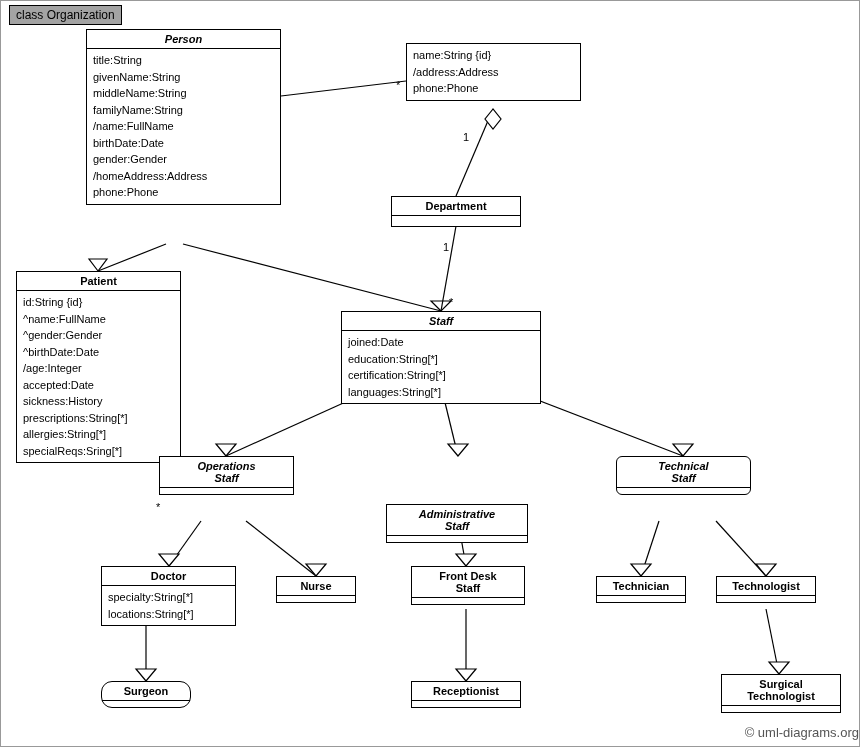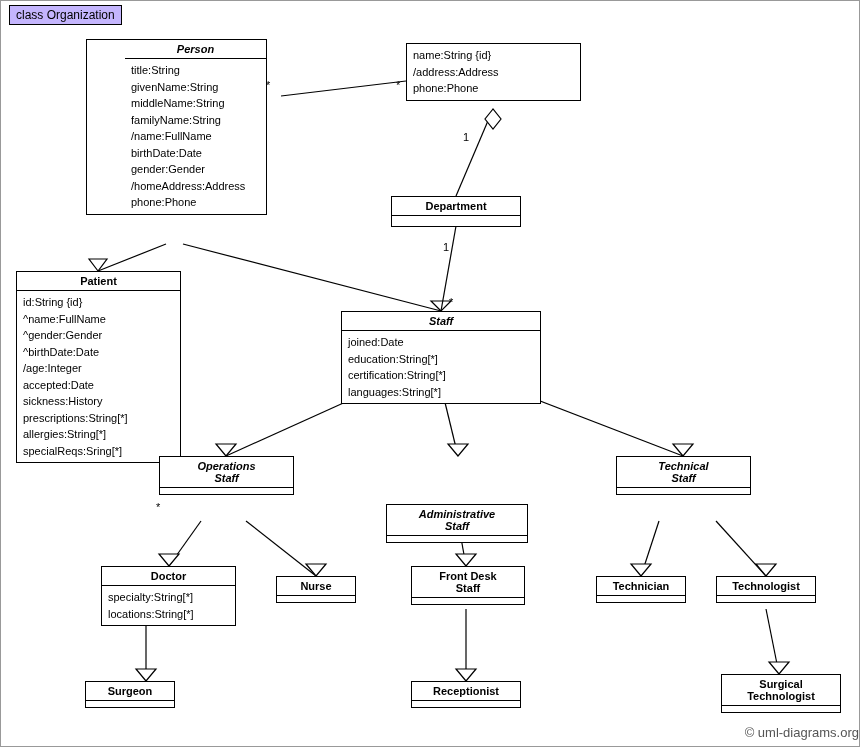--- a/index.html
+++ b/index.html
@@ -19,21 +19,21 @@
       background: #fff;
       border: 1px solid #999;
     }
     .diagram-label {
       position: absolute;
       top: 4px;
       left: 8px;
       border: 1px solid #000;
       padding: 2px 6px;
       font-size: 12px;
-      background: #c4b5fd;
+      background: #a3a3a3;
     }
     .uml-class {
       position: absolute;
       border: 1px solid #000;
       background: #fff;
       text-align: left;
     }
     .uml-class-header {
       border-bottom: 1px solid #000;
       padding: 3px 6px;
@@ -135,21 +135,21 @@
   </svg>
 
   <div class="multiplicity" style="left:265px; top:78px;">*</div>
   <div class="multiplicity" style="left:395px; top:78px;">*</div>
   <div class="multiplicity" style="left:462px; top:130px;">1</div>
   <div class="multiplicity" style="left:442px; top:240px;">1</div>
   <div class="multiplicity" style="left:448px; top:295px;">*</div>
   <div class="multiplicity" style="left:20px; top:430px;">*</div>
   <div class="multiplicity" style="left:155px; top:500px;">*</div>
 
-  <div class="uml-class" style="left:85px; top:38px; width:181px;padding-left:38px;">
+  <div class="uml-class" style="left:85px; top:28px; width:195px;">
     <div class="uml-class-header italic">Person</div>
     <div class="uml-class-body">
       <div class="attr-row">
           <span class="attr-name">title:</span>
           <span class="attr-type">String</span>
         </div>
       <div class="attr-row">
           <span class="attr-name">givenName:</span>
           <span class="attr-type">String</span>
         </div>
@@ -277,21 +277,21 @@
   <div class="uml-class" style="left:158px; top:455px; width:135px;">
     <div class="uml-class-header italic">Operations<br>Staff</div>
     <div class="uml-class-body" style="height:4px;"></div>
   </div>
 
   <div class="uml-class" style="left:385px; top:455px; width:142px;margin-top:48px;">
     <div class="uml-class-header italic">Administrative<br>Staff</div>
     <div class="uml-class-body" style="height:4px;"></div>
   </div>
 
-  <div class="uml-class" style="left:615px; top:455px; width:135px;">
+  <div class="uml-class" style="left:615px; top:455px; width:135px;border-radius:6px;">
     <div class="uml-class-header italic">Technical<br>Staff</div>
     <div class="uml-class-body" style="height:4px;"></div>
   </div>
 
   <div class="uml-class" style="left:100px; top:565px; width:135px;">
     <div class="uml-class-header">Doctor</div>
     <div class="uml-class-body">
       <div class="attr-row">
           <span class="attr-name">specialty:</span>
           <span class="attr-type">String[*]</span>
@@ -316,21 +316,21 @@
   <div class="uml-class" style="left:595px; top:575px; width:90px;">
     <div class="uml-class-header">Technician</div>
     <div class="uml-class-body" style="height:6px;"></div>
   </div>
 
   <div class="uml-class" style="left:715px; top:575px; width:100px;">
     <div class="uml-class-header">Technologist</div>
     <div class="uml-class-body" style="height:6px;"></div>
   </div>
 
-  <div class="uml-class" style="left:84px; top:680px; width:90px;">
+  <div class="uml-class" style="left:100px; top:680px; width:90px;border-radius:11px;">
     <div class="uml-class-header">Surgeon</div>
     <div class="uml-class-body" style="height:6px;"></div>
   </div>
 
   <div class="uml-class" style="left:410px; top:680px; width:110px;">
     <div class="uml-class-header">Receptionist</div>
     <div class="uml-class-body" style="height:6px;"></div>
   </div>
 
   <div class="uml-class" style="left:720px; top:673px; width:120px;">

